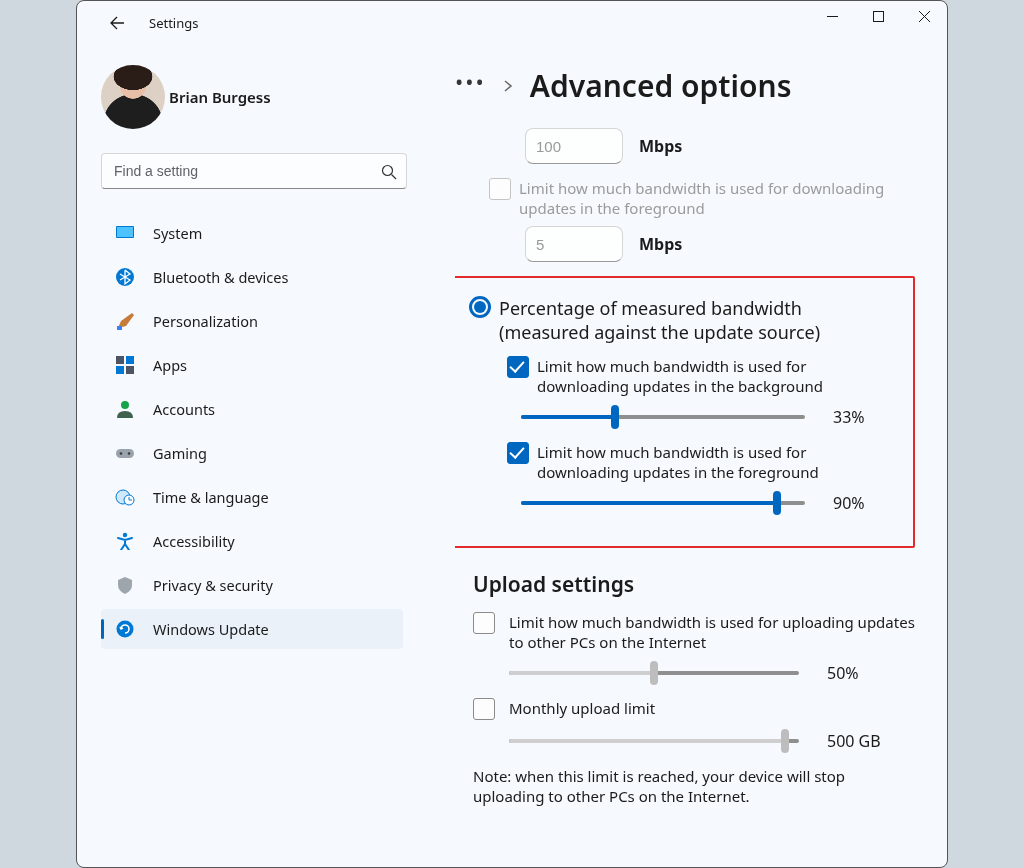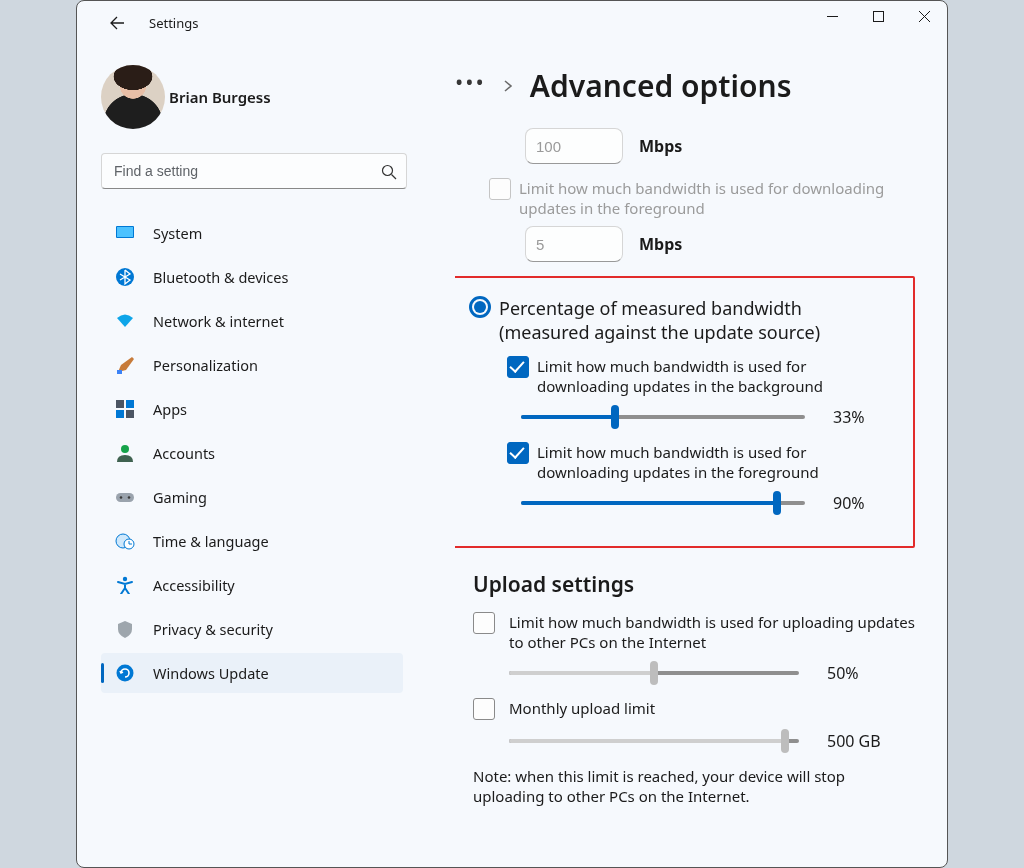--- a/index.html
+++ b/index.html
@@ -294,28 +294,20 @@
               <svg width="18" height="18" viewBox="0 0 18 18">
                 <circle cx="9" cy="9" r="9" fill="#0078d4"></circle>
                 <path d="M9 2 V16 L14 12 L4 6 M9 2 L14 6 L4 12" stroke="#fff" stroke-width="1.3" fill="none"></path>
               </svg>
             </span>
           <span>Bluetooth &amp; devices</span>
         </li>
         <li>
           <span class="ic">
               <svg width="20" height="20" viewBox="0 0 20 20">
-                <path d="M10 16 L2 7 Q10 0 18 7 Z" fill="#0ea5e9"></path>
-              </svg>
-            </span>
-          <span>Network &amp; internet</span>
-        </li>
-        <li>
-          <span class="ic">
-              <svg width="20" height="20" viewBox="0 0 20 20">
                 <path d="M3 17 L6 10 L17 2 L19 4 L11 15 Z" fill="#c77b3a"></path>
                 <rect x="2" y="15" width="5" height="4" fill="#3b82f6"></rect>
               </svg>
             </span>
           <span>Personalization</span>
         </li>
         <li>
           <span class="ic">
               <svg width="18" height="18" viewBox="0 0 18 18">
                 <rect x="0" y="0" width="8" height="8" fill="#4b5563"></rect>

